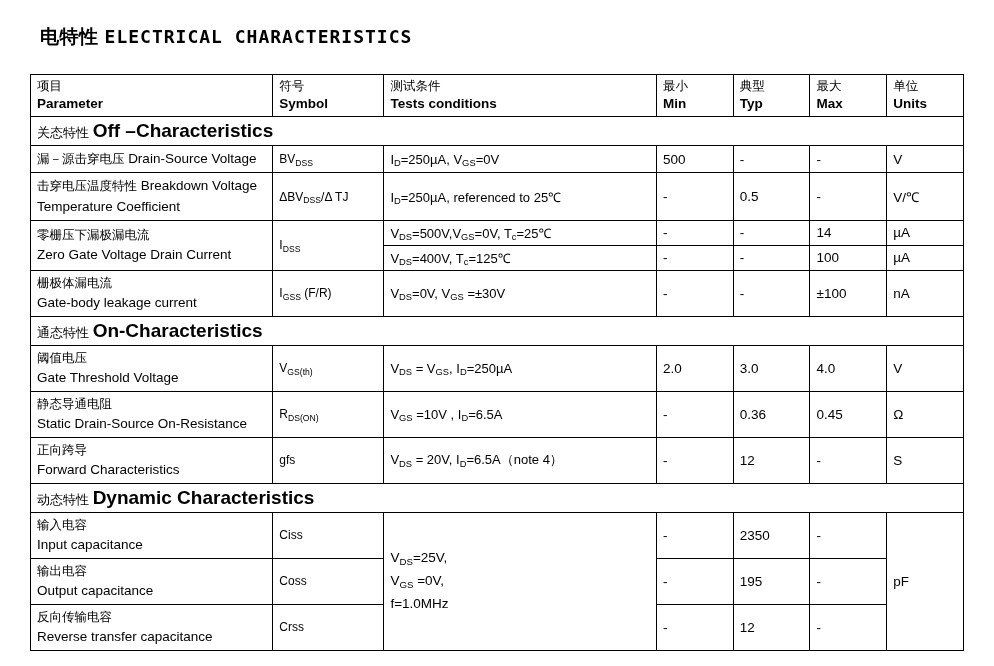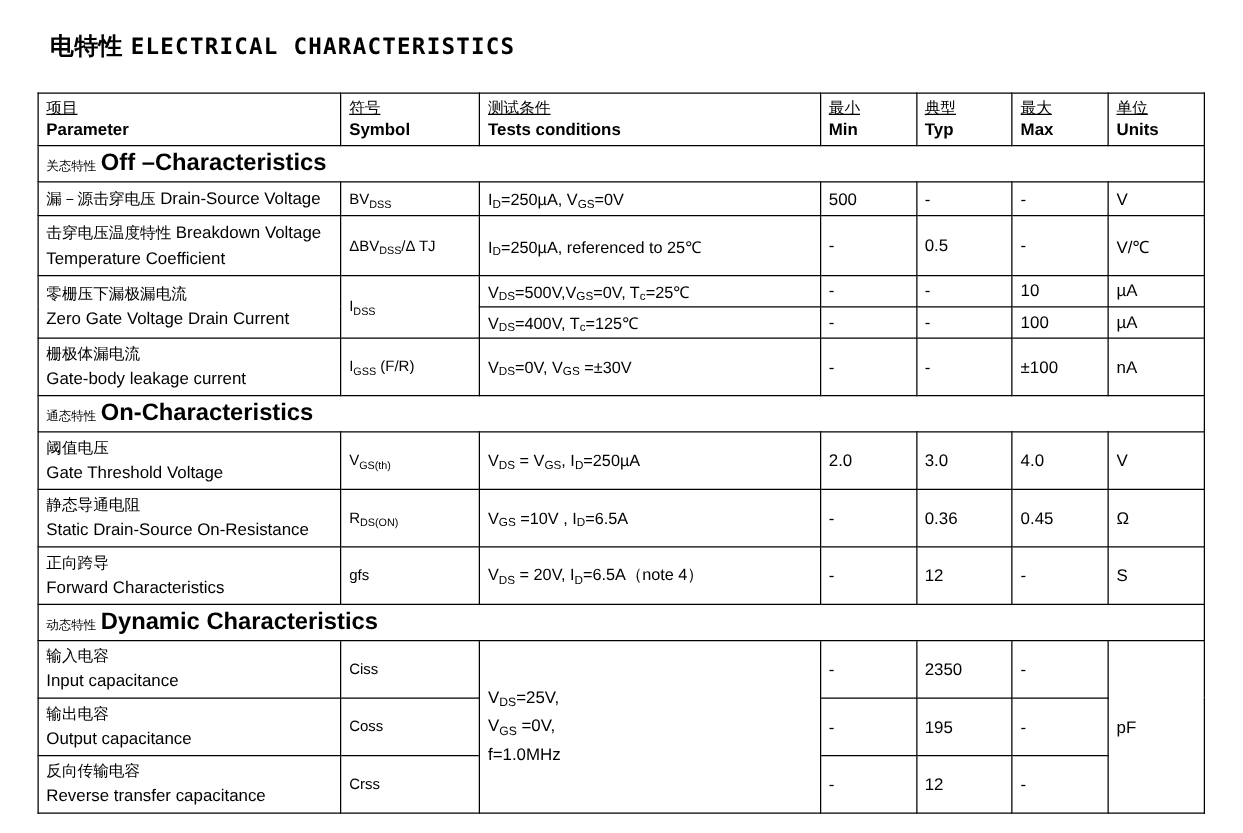--- a/index.html
+++ b/index.html
@@ -68,37 +68,36 @@
     vertical-align: top;
     padding-top: 5px;
     padding-bottom: 5px;
   }
   thead .hdr-zh {
     display: block;
     font-weight: normal;
     font-family: "DejaVu Sans", sans-serif;
     font-size: 12.5px;
     line-height: 1.35;
-    text-decoration: underline;
   }
   thead .hdr-en {
     display: block;
     font-weight: bold;
     font-size: 13.5px;
     line-height: 1.35;
   }
   thead .ctr { text-align: center; }
 
   .section-row td {
     padding-top: 4px;
     padding-bottom: 4px;
   }
   .section-zh {
     font-family: Liberation Serif, serif;
-    font-size: 10px;
+    font-size: 13px;
   }
   .section-en {
     font-weight: bold;
     font-size: 19px;
   }
   .param-zh {
     display: block;
     font-family: "DejaVu Sans", sans-serif;
     font-size: 12.5px;
     line-height: 1.5;
@@ -219,21 +218,21 @@
 
       <tr>
         <td rowspan="2">
           <span class="param-zh">零栅压下漏极漏电流</span>
           <span class="param-en">Zero Gate Voltage Drain Current</span>
         </td>
         <td class="sym" rowspan="2">I<sub>DSS</sub></td>
         <td class="cond">V<sub>DS</sub>=500V,V<sub>GS</sub>=0V, T<sub>c</sub>=25℃</td>
         <td class="val">-</td>
         <td class="val">-</td>
-        <td class="val">10</td>
+        <td class="val">14</td>
         <td class="unit">µA</td>
       </tr>
       <tr>
         <td class="cond">V<sub>DS</sub>=400V, T<sub>c</sub>=125℃</td>
         <td class="val">-</td>
         <td class="val">-</td>
         <td class="val">100</td>
         <td class="unit">µA</td>
       </tr>
 

